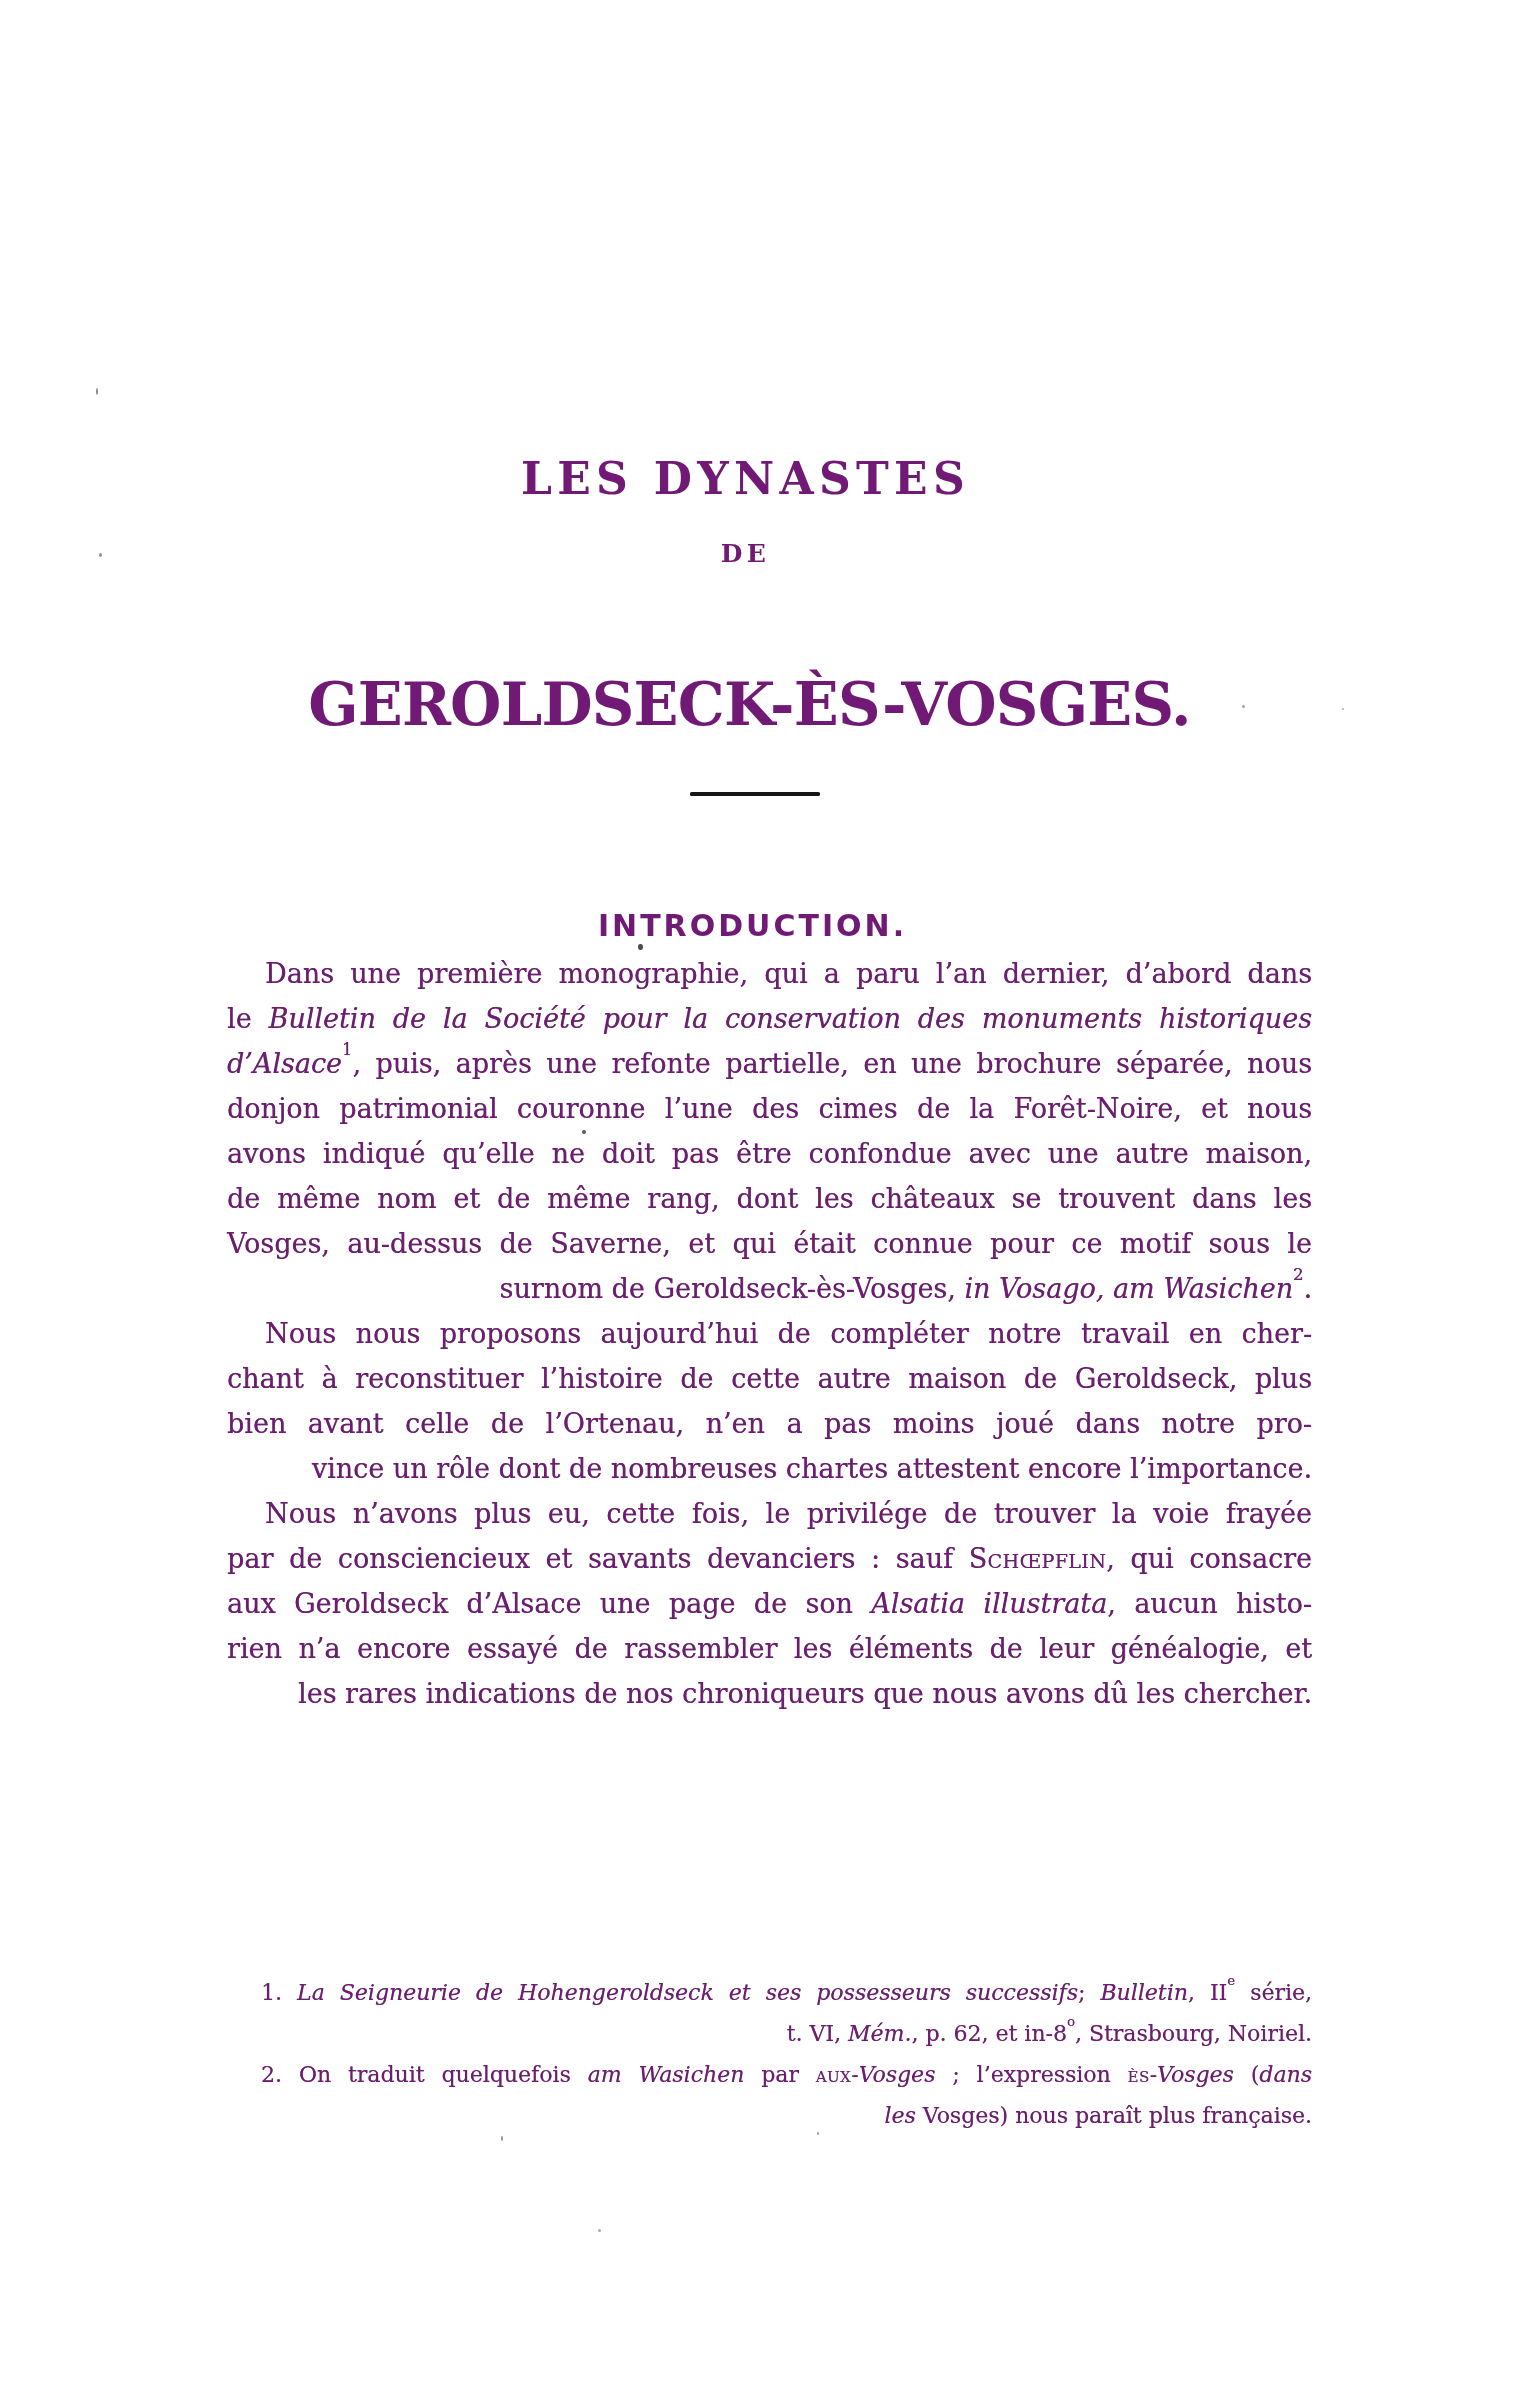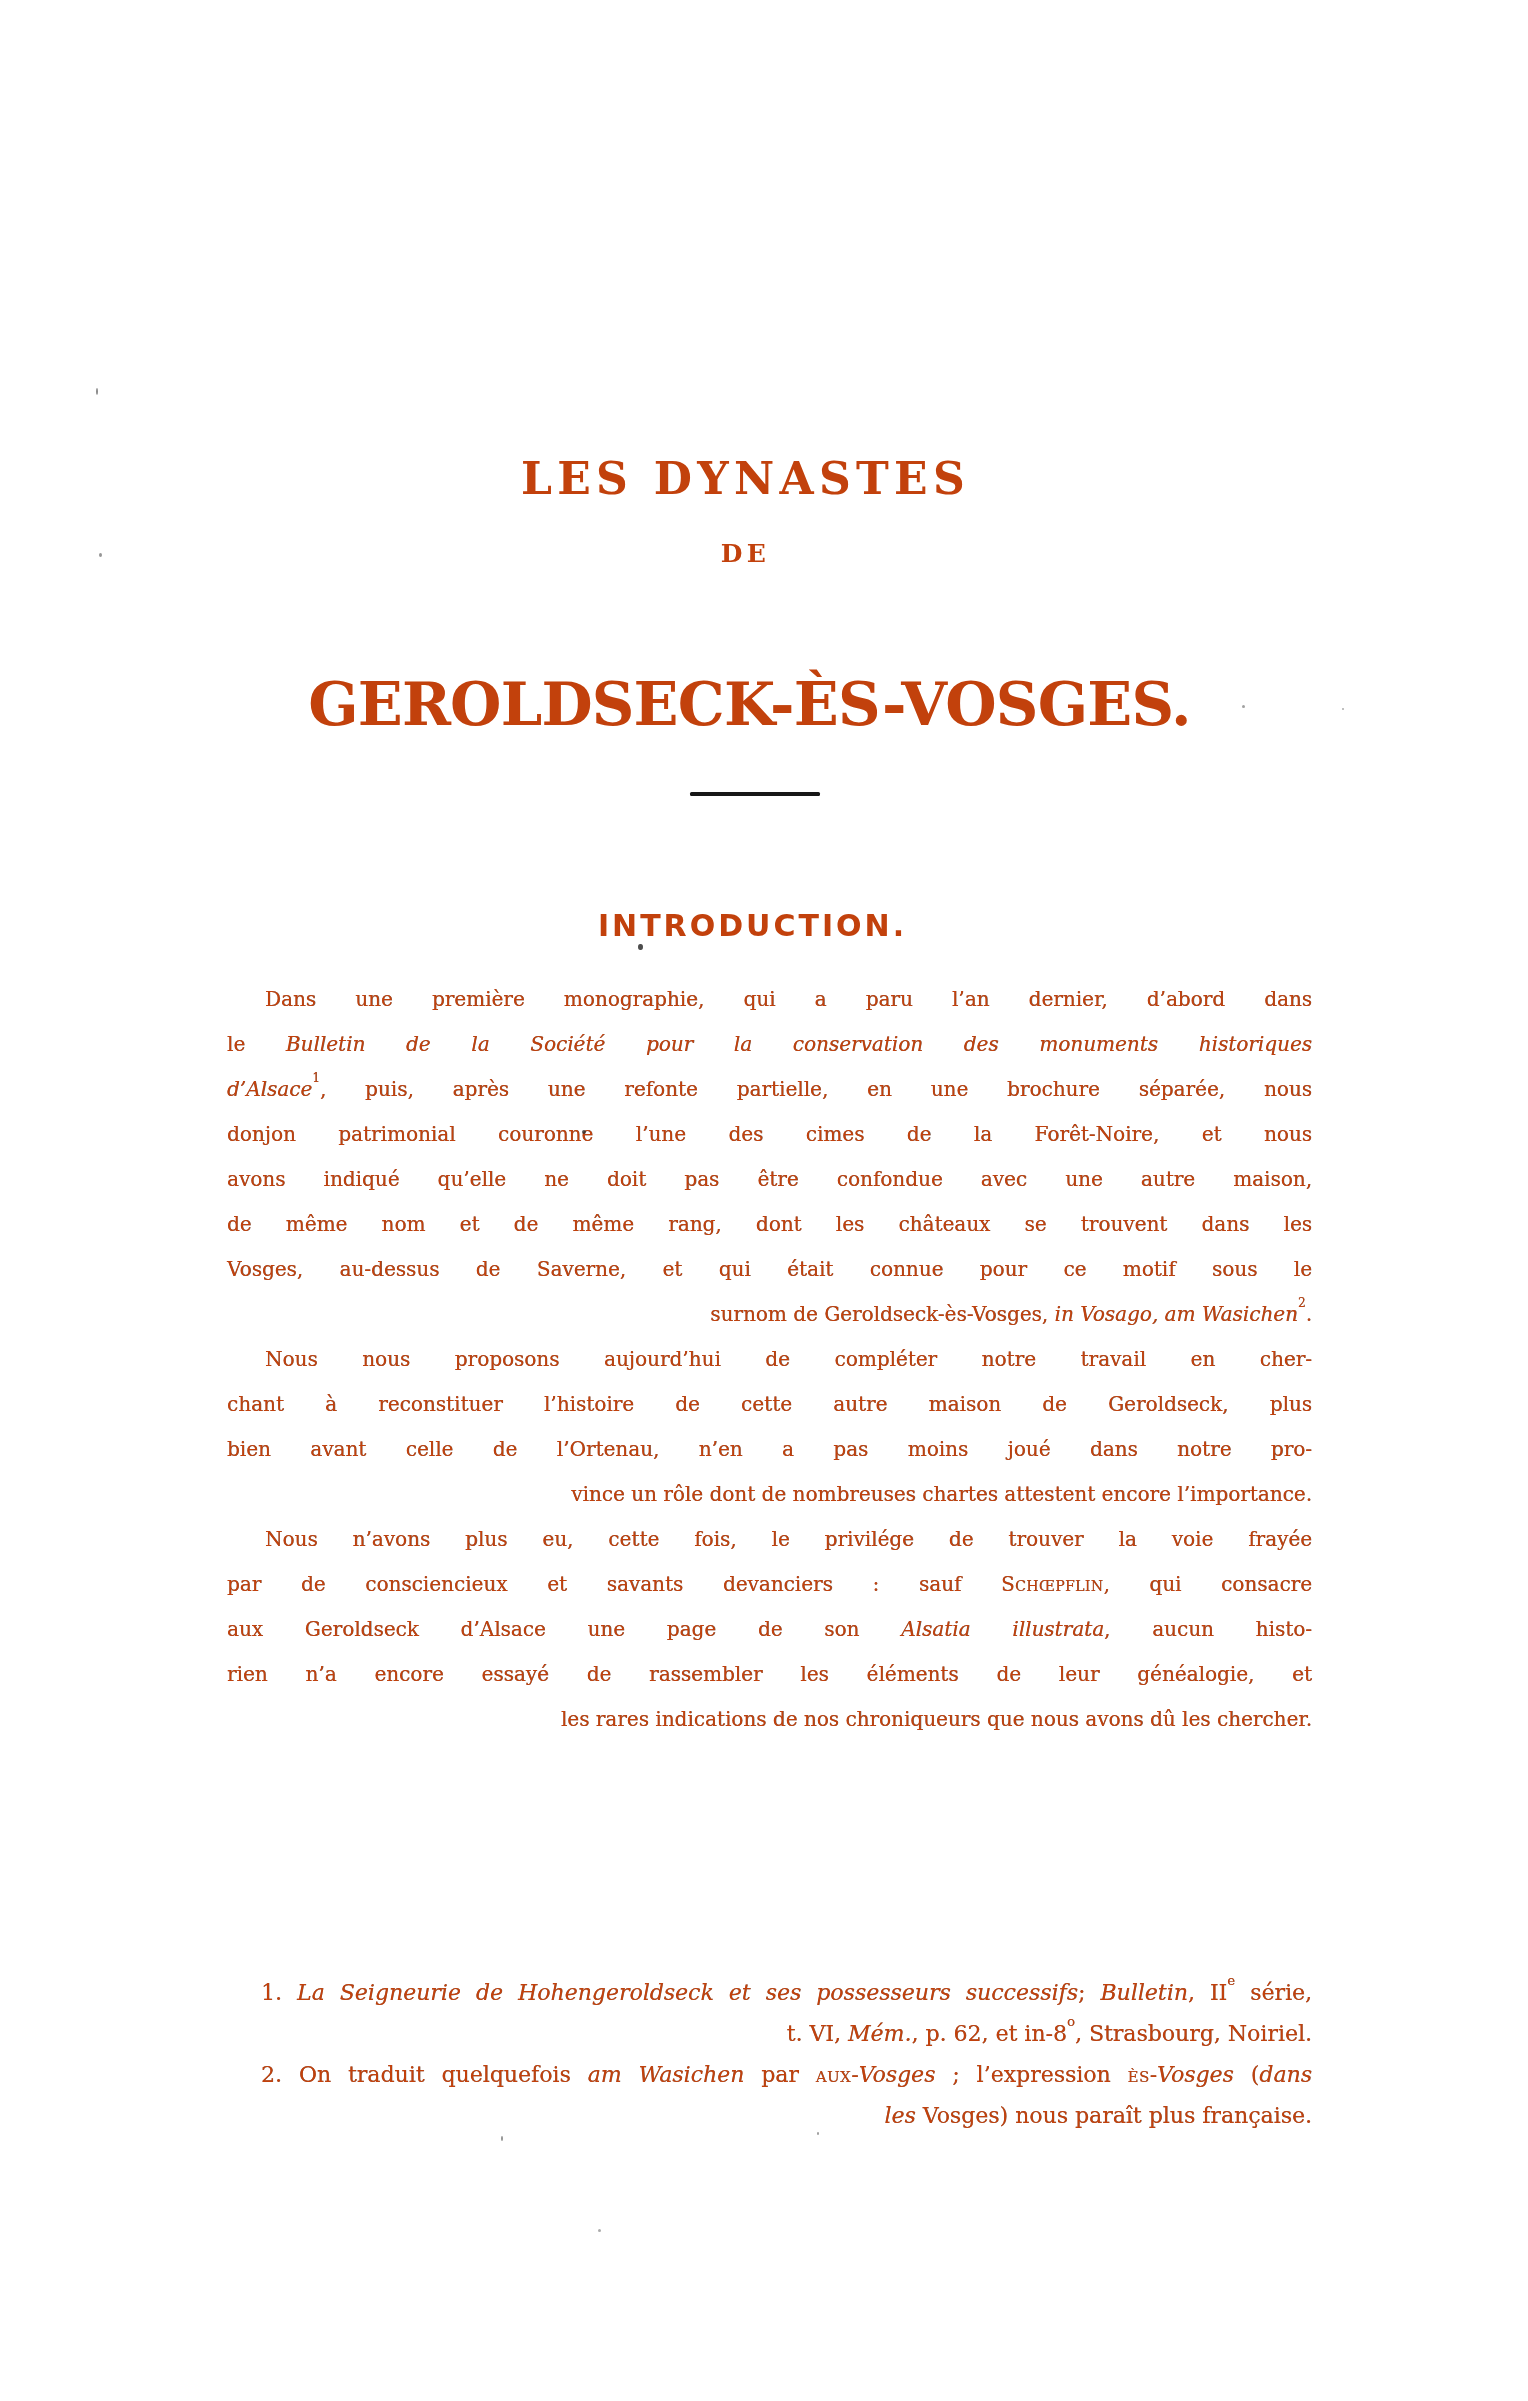--- a/index.html
+++ b/index.html
@@ -5,21 +5,21 @@
   html, body { margin: 0; padding: 0; }
   body {
     width: 1529px; height: 2401px;
     background: #ffffff;
     overflow: hidden;
     position: relative;
   }
   .page {
     position: absolute; inset: 0;
     font-family: "DejaVu Serif", "Liberation Serif", serif;
-    color: #c2410c;
+    color: #701a75;
   }
   .title-line {
     position: absolute; left: 0; width: 100%;
     text-align: center; font-weight: bold; white-space: nowrap;
   }
   #title1 { top: 424px; font-size: 44px; letter-spacing: 5.3px; transform: translateX(-19px); }
   #title2 { top: 539px; font-size: 25px; letter-spacing: 4.5px; transform: translateX(-19px); }
   #title3 { top: 630px; font-size: 59px; letter-spacing: -0.8px; transform: translateX(-15px); }
   .rule {
     position: absolute; top: 792px; left: 690px;
@@ -27,22 +27,22 @@
   }
   #section-heading {
     position: absolute; top: 883px; left: 0; width: 100%;
     text-align: center;
     font-family: "DejaVu Sans", "Liberation Sans", sans-serif;
     font-weight: bold; font-size: 30px; letter-spacing: 3px;
     transform: translateX(-12px);
     white-space: nowrap;
   }
   .body-text {
-    position: absolute; left: 227px; top: 977px; width: 1085px;
-    font-size: 20px; line-height: 45px;
+    position: absolute; left: 227px; top: 951px; width: 1085px;
+    font-size: 27px; line-height: 45px;
     text-shadow: 0.3px 0.2px 0 rgba(10,10,10,0.6);
   }
   .footnotes {
     position: absolute; left: 227px; top: 1972px; width: 1085px;
     font-size: 22px; line-height: 41px;
     text-shadow: 0.2px 0.2px 0 rgba(10,10,10,0.55);
   }
   .para { margin: 0; }
   .line { text-align: justify; text-align-last: justify; }
   .line.last { text-align: right; text-align-last: auto; }

